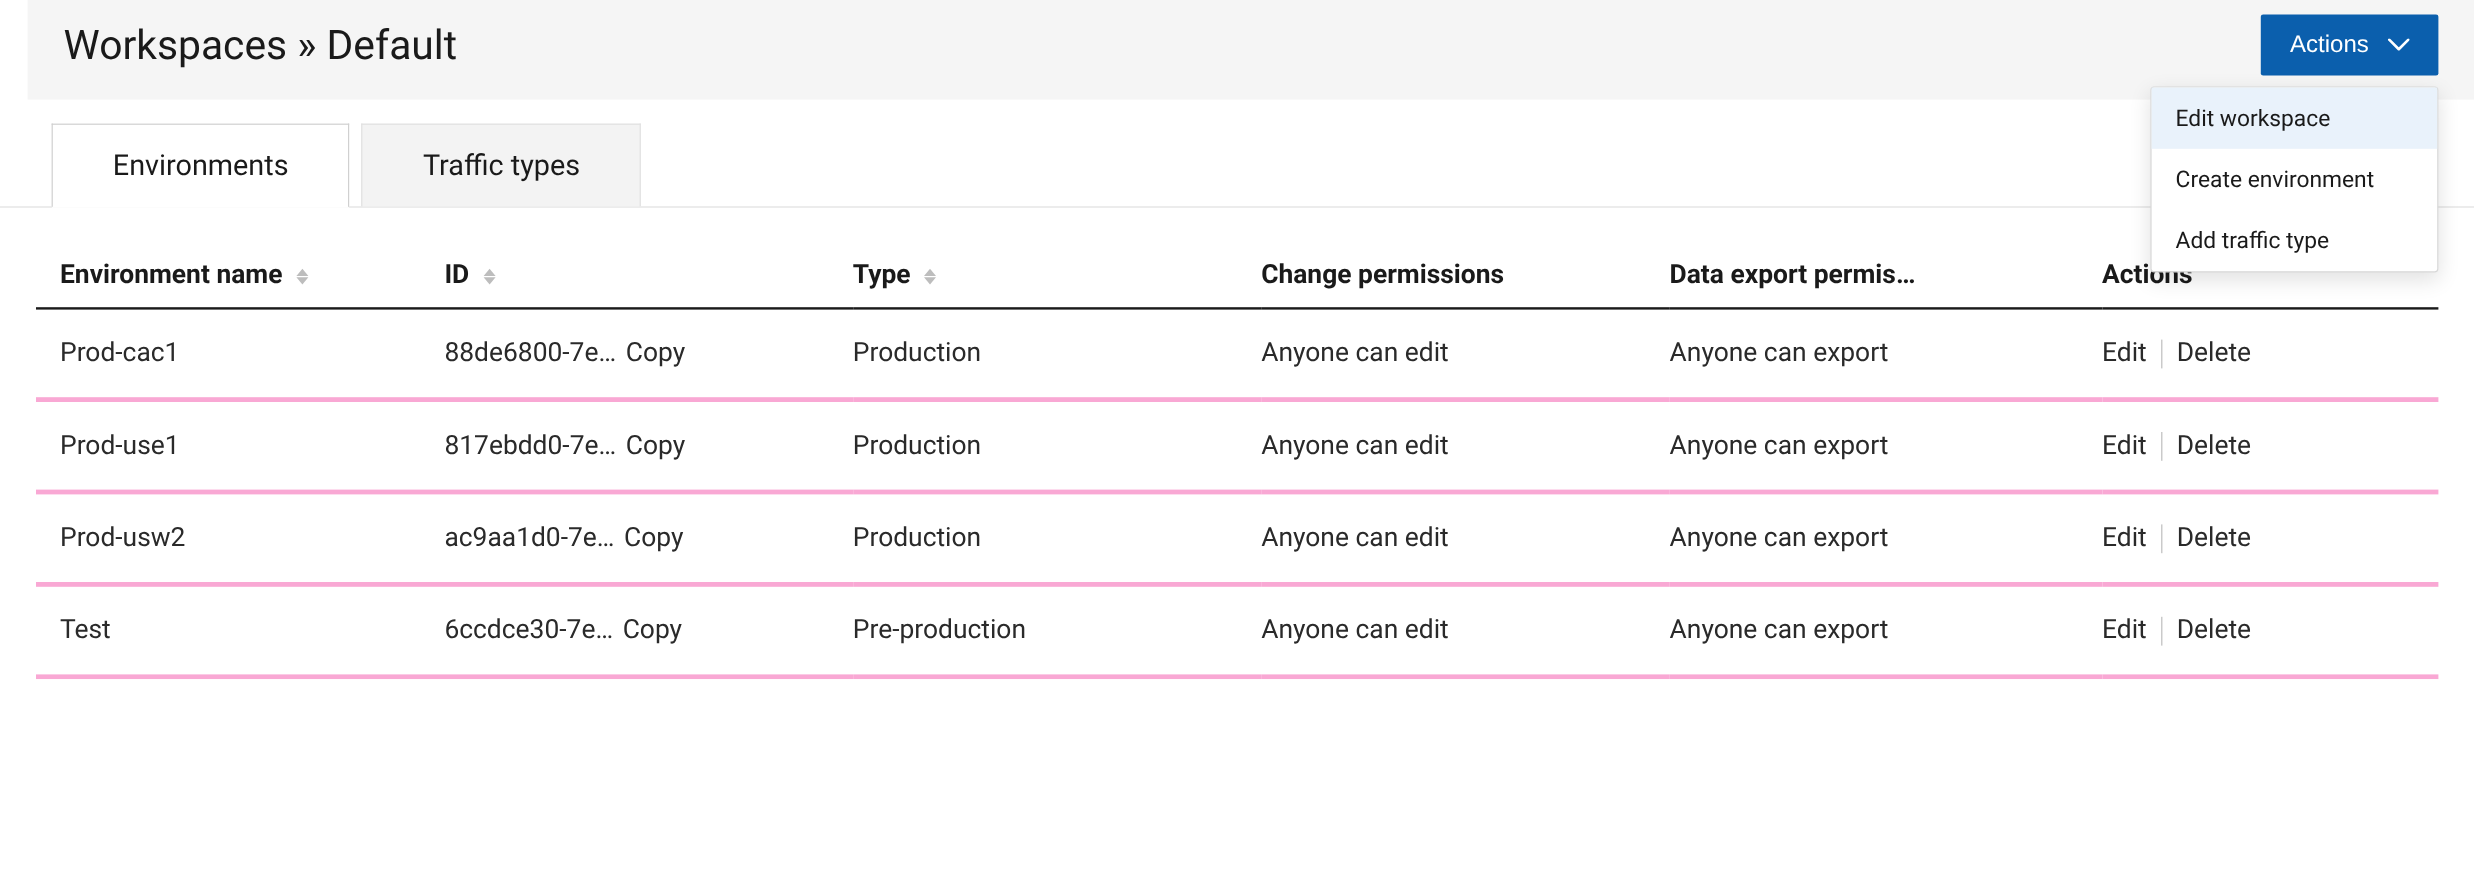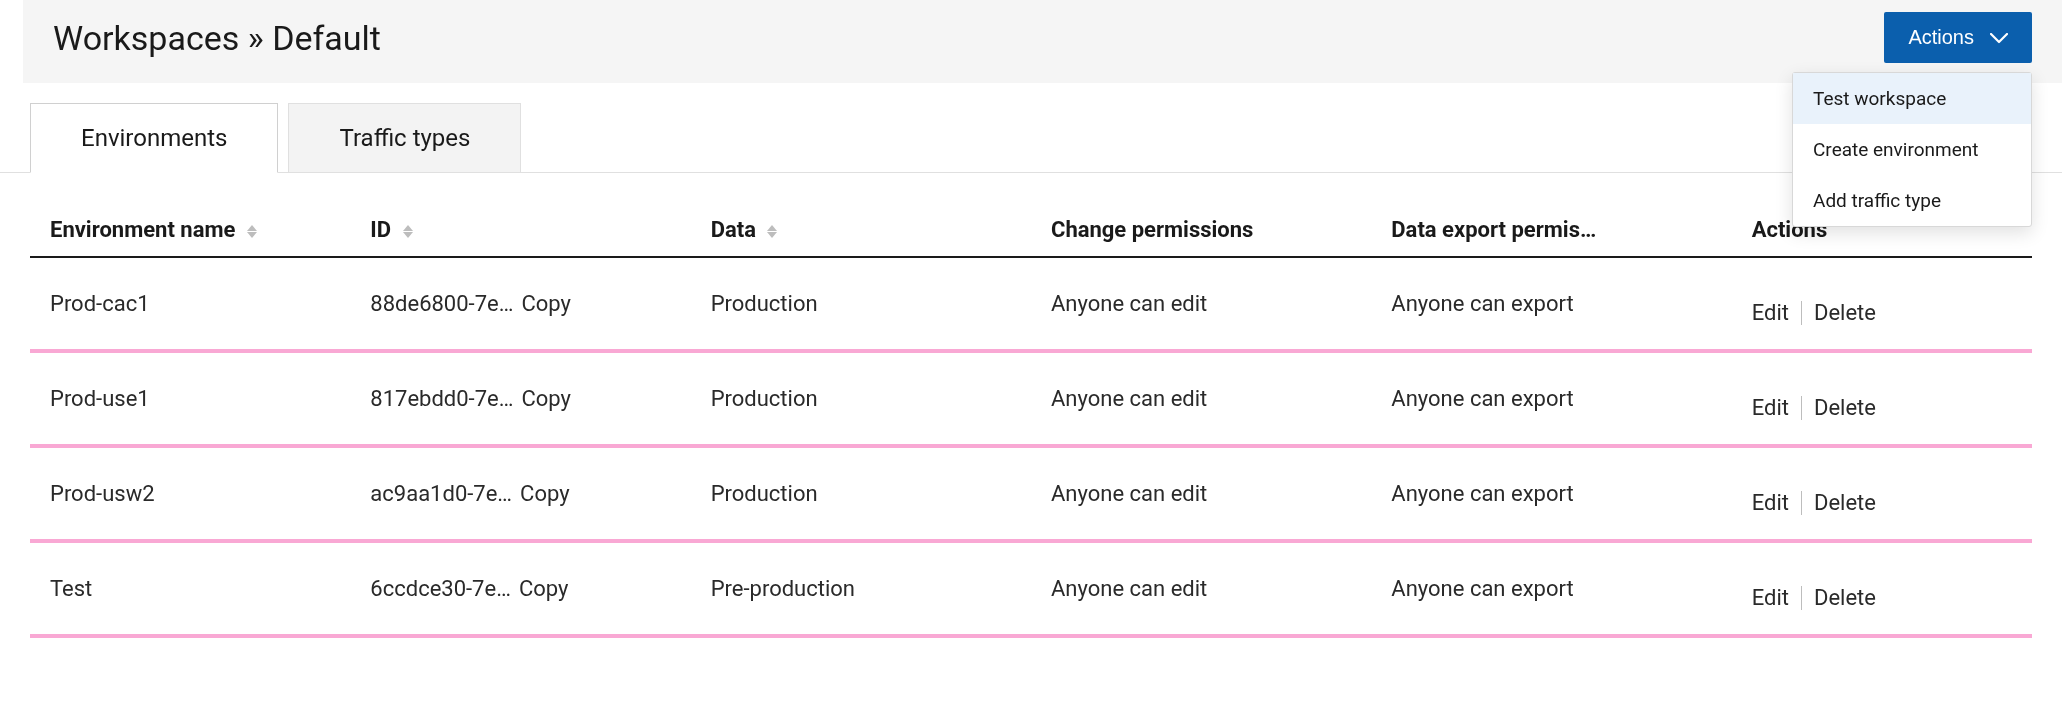--- a/index.html
+++ b/index.html
@@ -62,21 +62,21 @@
     .dropdown-item.highlight {
       background: #e9f2fb;
     }
     .dropdown-item.disabled {
       color: #b3b3b3;
       cursor: default;
     }
     .tabs {
       display: flex;
       border-bottom: 1px solid #e0e0e0;
-      padding: 0 30px;
+      padding: 0 43px;
       margin-top: 20px;
       gap: 10px;
     }
     .tab {
       padding: 20px 50px;
       font-size: 24px;
       color: #1a1a1a;
       cursor: pointer;
       background: #f3f3f3;
       border: 1px solid #e0e0e0;
@@ -132,21 +132,20 @@
     }
     .id-cell {
       display: flex;
       align-items: center;
       gap: 8px;
     }
     .row-actions {
       display: flex;
       align-items: center;
       gap: 12px;
-      margin-top: 18px;
     }
     .divider {
       width: 1px;
       height: 24px;
       background: #bdbdbd;
     }
     .link-action {
       color: #2a2a2a;
       cursor: pointer;
     }
@@ -169,21 +168,21 @@
   </div>
   <button class="actions-button">
     <span>Actions</span>
     <span class="chevron">
       <svg width="18" height="11" viewBox="0 0 18 11">
           <path d="M1 1 L9 9 L17 1" stroke="#ffffff" stroke-width="2.2" fill="none" stroke-linecap="round" stroke-linejoin="round"></path>
         </svg>
     </span>
   </button>
   <div class="dropdown-menu" id="dropdown-menu">
-      <div class="dropdown-item highlight">Test workspace</div>
+      <div class="dropdown-item highlight">Edit workspace</div>
       <div class="dropdown-item">Create environment</div>
       <div class="dropdown-item">Add traffic type</div>
     </div>
 </div>
 
 <div class="tabs" id="tabs-container">
     <div class="tab active">Environments</div>
     <div class="tab">Traffic types</div>
   </div>
 
@@ -199,21 +198,21 @@
             </span>
         </th>
         <th class="col-id">
           <span>ID</span>
           <span class="sort-icon">
               <span class="tri-up"></span>
               <span class="tri-down"></span>
             </span>
         </th>
         <th class="col-type">
-          <span>Data</span>
+          <span>Type</span>
           <span class="sort-icon">
               <span class="tri-up"></span>
               <span class="tri-down"></span>
             </span>
         </th>
         <th class="col-change">
           <span>Change permissions</span>
         </th>
         <th class="col-export">
           <span>Data export permis…</span>

